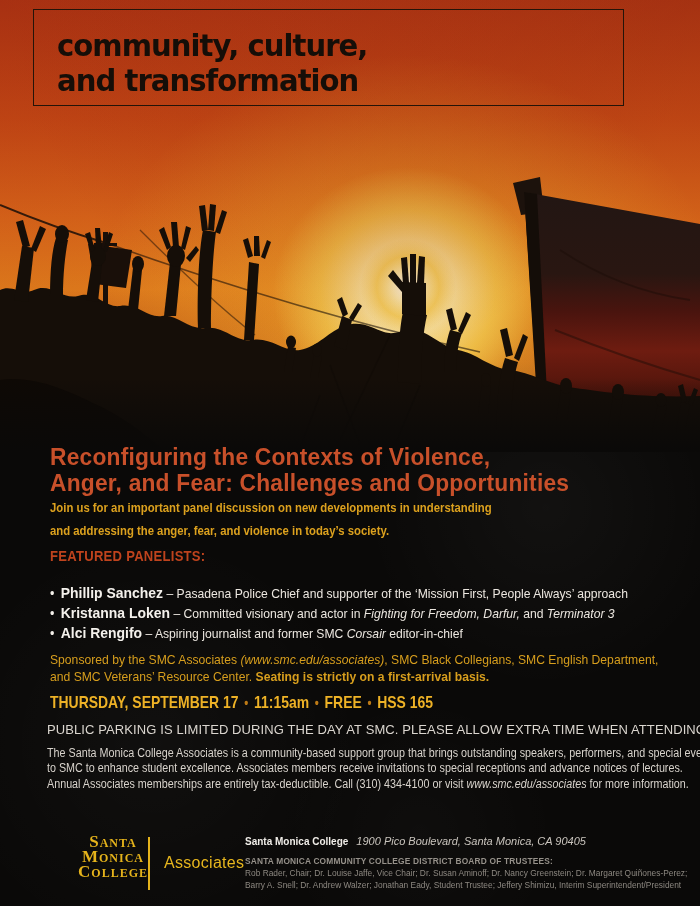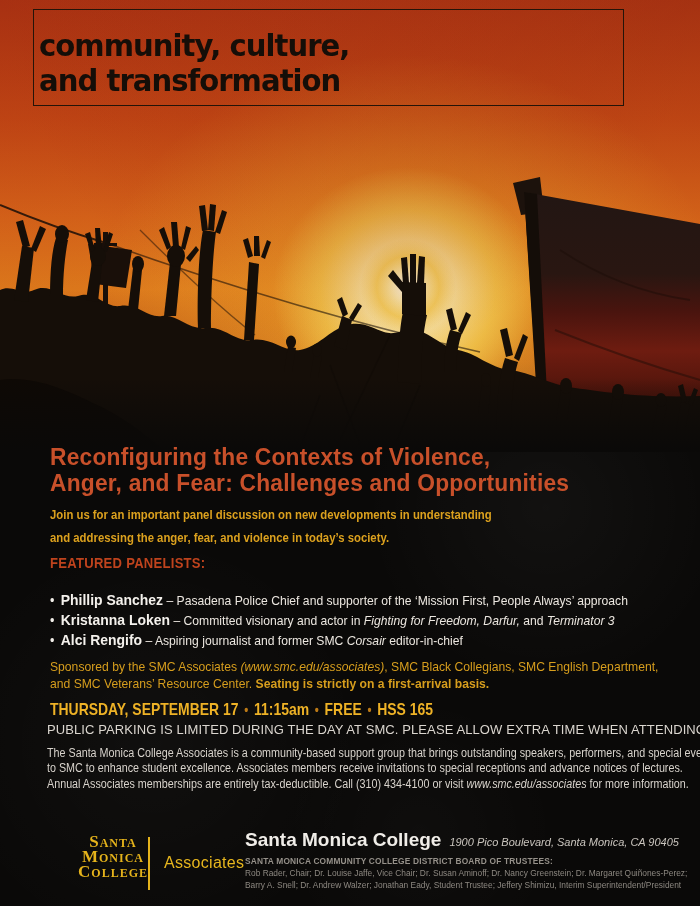--- a/index.html
+++ b/index.html
@@ -9,39 +9,39 @@
       radial-gradient(circle 260px at 78% 56%, rgba(255,255,255,0.035), transparent 70%),
       radial-gradient(circle 300px at 22% 82%, rgba(255,255,255,0.028), transparent 70%),
       radial-gradient(circle 200px at 60% 92%, rgba(255,255,255,0.02), transparent 70%),
       #0a0908;
     font-family:"Liberation Sans", sans-serif;
   }
   .photo{position:absolute;left:0;top:0;}
   
   .title-box{
     position:absolute;left:33px;top:9px;width:591px;height:97px;
-    border:1px solid #241409;box-sizing:border-box;padding:18px 0 0 5px;
+    border:1px solid #241409;box-sizing:border-box;padding:18px 0 0 23px;
   }
   .title-line{
     font-family:"DejaVu Sans", sans-serif;font-weight:800;font-size:30px;line-height:35px;
     color:#150e08;letter-spacing:-1px;white-space:nowrap;
     transform:scaleX(.97);transform-origin:0 50%;
   }
   .badge{position:absolute;left:637px;top:21px;}
   .badge div{transform:scaleX(.85);transform-origin:0 50%;white-space:nowrap;font-weight:700;}
   .badge-season{font-size:21px;line-height:20px;color:#f4f2ee;}
   .badge-year{font-size:23px;line-height:22px;color:#1d140c;}
   .badge-label{font-size:11px;line-height:14px;color:#f4f2ee;letter-spacing:.2px;}
   
   .event{position:absolute;left:50px;top:445px;width:630px;}
   .line{white-space:nowrap;transform-origin:0 50%;}
   .cx97{transform:scaleX(.97);} .cx9{transform:scaleX(.9);}
   .cx86{transform:scaleX(.86);} .cx84{transform:scaleX(.84);} .cx82{transform:scaleX(.82);}
   .heading-line{font-weight:700;font-size:23.5px;line-height:25.5px;color:#c8502a;letter-spacing:.2px;}
-  .intro{margin-top:7px;}
+  .intro{margin-top:0;}
   .intro-line{font-weight:700;font-size:13.5px;line-height:23px;color:#dca11e;}
   .featured{margin-top:6px;font-weight:700;font-size:14.5px;line-height:17px;color:#bf431d;letter-spacing:.3px;}
   .panelists{margin-top:19px;}
   .panelist{font-size:13.5px;line-height:18.8px;color:#ece7e0;}
   .panelist .bullet{margin-right:7px;color:#f2efe9;font-size:14px;}
   .panelist .name{font-weight:700;font-size:15.5px;color:#f4f1ec;}
   .italic{font-style:italic;}
   .bold{font-weight:700;}
   .sponsored{margin-top:9px;}
   .sponsored-line{font-size:13.5px;line-height:16.8px;color:#d79e1d;}
@@ -56,21 +56,21 @@
   .footer{position:absolute;left:0;top:828px;width:700px;height:78px;}
   .smc-logo{
     position:absolute;left:68px;top:6px;width:90px;text-align:center;
     font-family:"Liberation Serif", serif;font-variant:small-caps;font-weight:700;
     color:#e5b31b;font-size:17px;line-height:15px;letter-spacing:1px;
   }
   .logo-divider{position:absolute;left:148px;top:9px;width:2px;height:53px;background:#e5b31b;}
   .assoc-label{position:absolute;left:164px;top:26px;font-size:16px;color:#e8b71e;letter-spacing:.3px;}
   .footer-info{position:absolute;left:245px;top:4px;}
   .college-line{white-space:nowrap;line-height:16px;}
-  .college-name{font-weight:700;font-size:19px;color:#f0ede8;}
+  .college-name{font-weight:700;font-size:10px;color:#f0ede8;}
   .college-address{font-size:11px;color:#c9c4bd;margin-left:8px;font-style:italic;}
   .trustees-label{margin-top:5px;font-size:9.5px;line-height:12px;color:#96918a;font-weight:700;letter-spacing:.2px;white-space:nowrap;transform:scaleX(.88);transform-origin:0 50%;}
   .trustees-line{font-size:9.5px;line-height:12.2px;color:#8d8881;white-space:nowrap;transform:scaleX(.88);transform-origin:0 50%;}
 </style>
 </head>
 <body>
 
 <div class="poster">
 
   <svg class="photo" width="700" height="452" viewBox="0 0 700 452">

